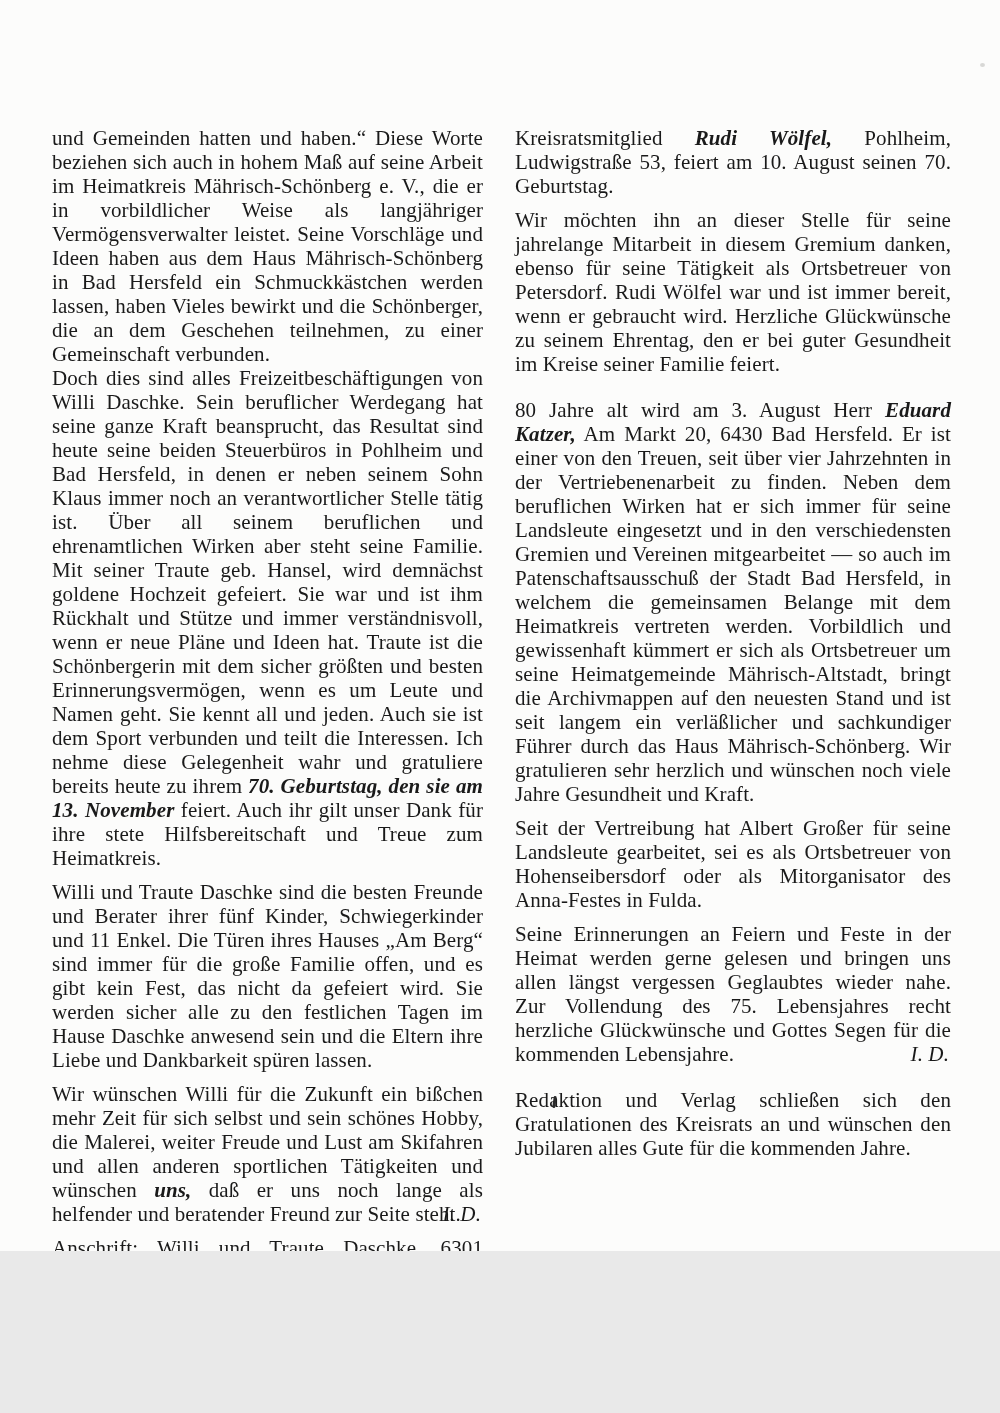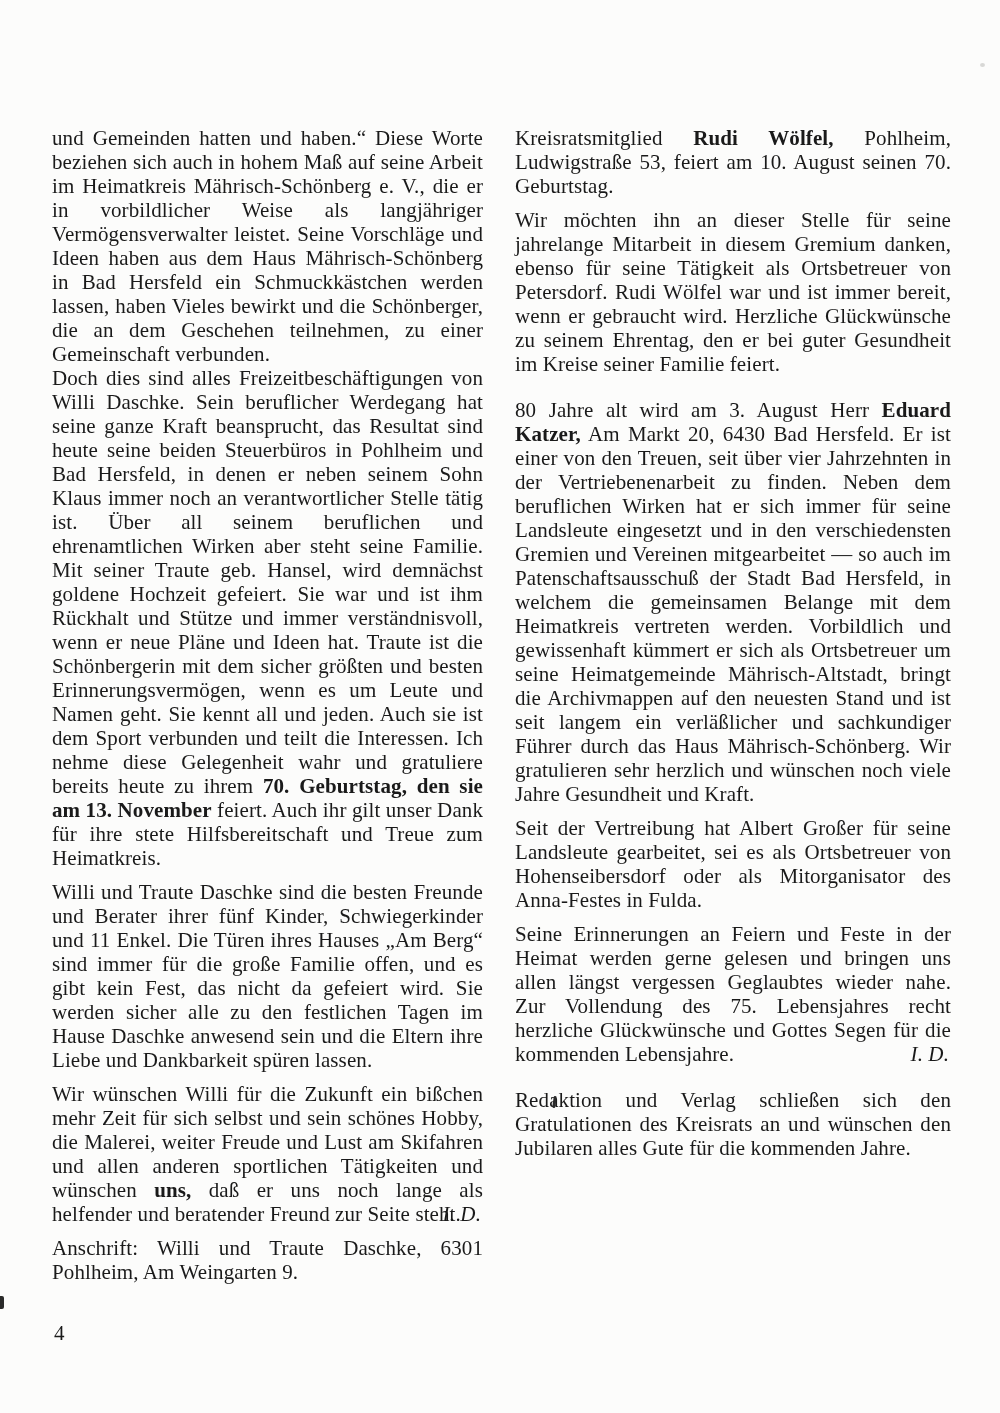--- a/index.html
+++ b/index.html
@@ -1,19 +1,19 @@
 <!DOCTYPE html>
 <html lang="de"><head>
 <meta charset="utf-8">
 <style>
   html, body { margin: 0; padding: 0; background: #e9e9e9; }
   .page {
     position: relative;
     width: 1000px;
-    height: 1413px;
+    height: 1251px;
     background: #fcfcfb;
     overflow: hidden;
     font-family: "Liberation Serif", "DejaVu Serif", serif;
     color: #1a1a1a;
   }
   .content {
     position: absolute;
     left: 52px;
     top: 126px;
     width: 899px;
@@ -24,21 +24,21 @@
   .col-left  { width: 431px; }
   .col-right { width: 436px; }
   .para {
     position: relative;
     margin: 0;
     text-align: justify;
     letter-spacing: 0.1px;
   }
   .para.gap-para    { margin-top: 10px; }
   .para.gap-section { margin-top: 22px; }
-  .b { font-weight: bold; }
+  .b { font-weight: bold; font-style: italic; }
   .sig {
     position: absolute;
     right: 2px;
     bottom: 0;
     font-style: italic;
     padding-left: 31px;
   }
   .page-number {
     position: absolute;
     left: 54px;

